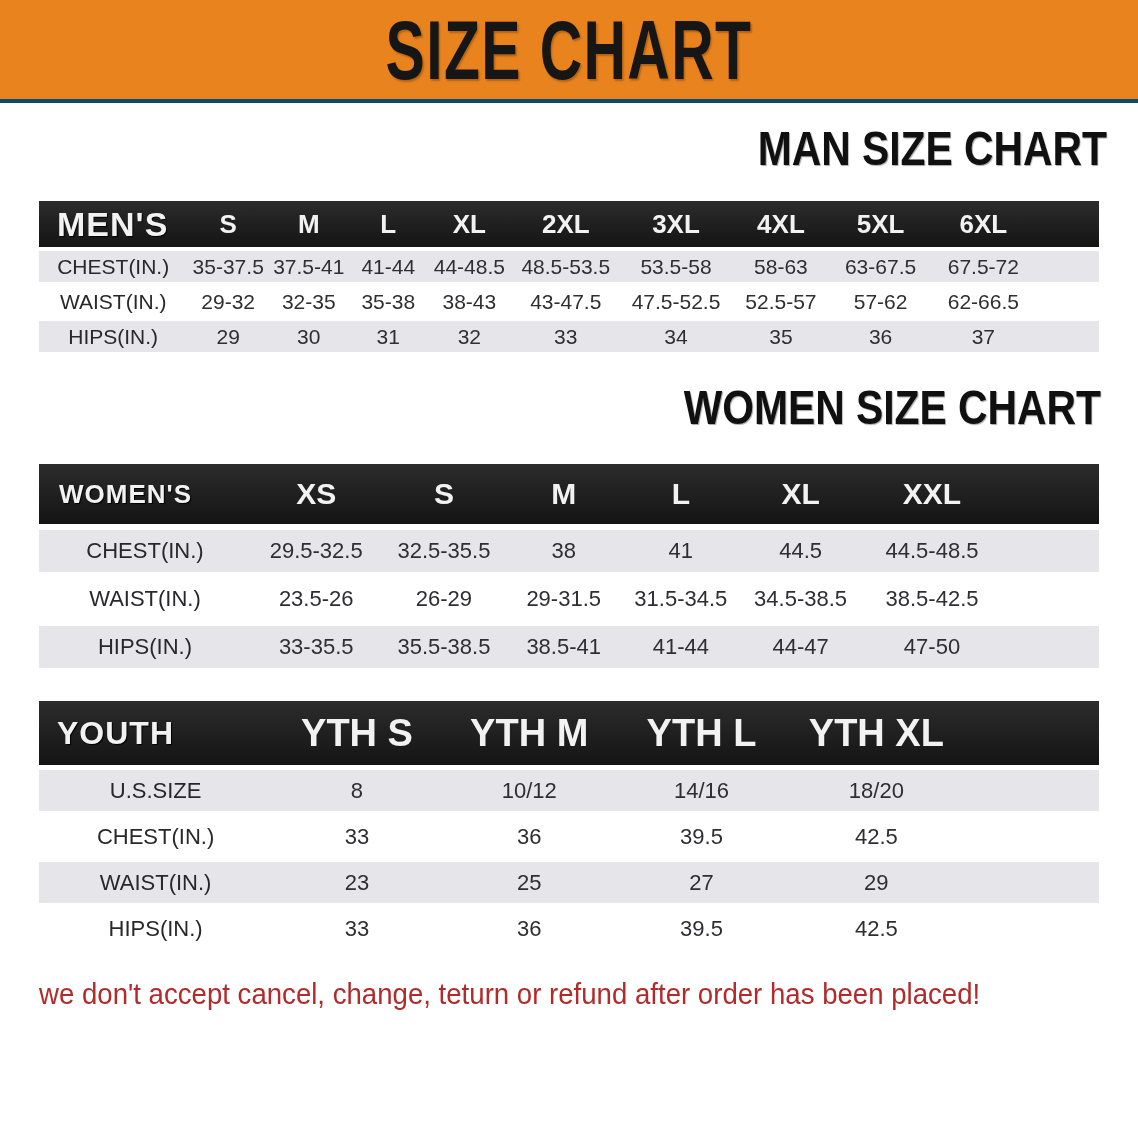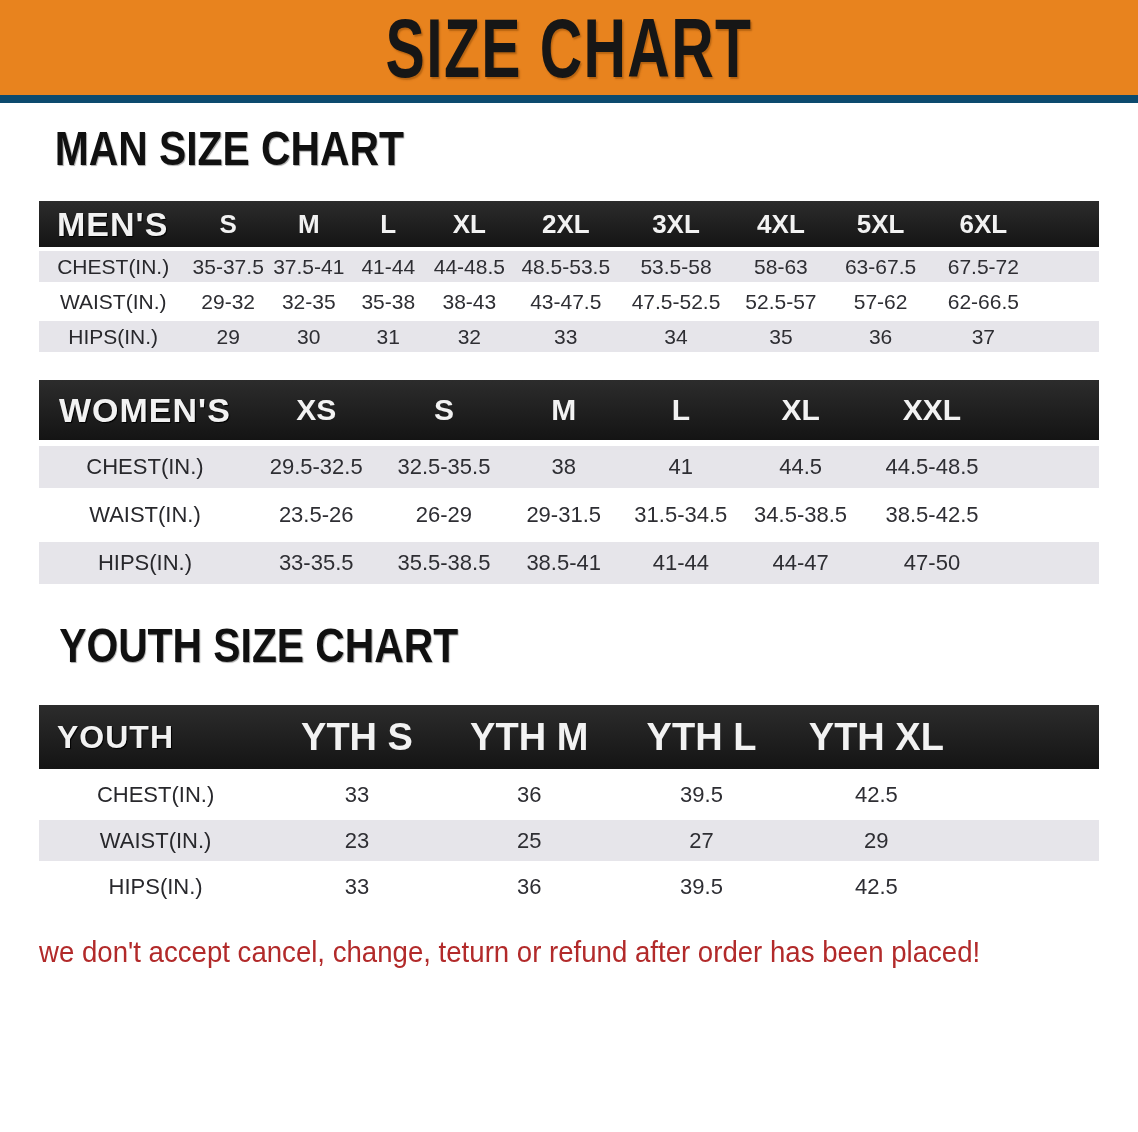--- a/index.html
+++ b/index.html
@@ -2,32 +2,32 @@
 <html><head>
 <meta charset="utf-8">
 <style>
   * { margin: 0; padding: 0; box-sizing: border-box; }
   html, body { width: 1138px; height: 1132px; background: #ffffff; overflow: hidden;
     font-family: "Liberation Sans", "DejaVu Sans", sans-serif; }
 
   
   .banner {
     width: 1138px; height: 103px; background: #E8831E;
-    border-bottom: 8px solid #0c4a6e;
+    border-bottom: 4px solid #0c4a6e;
     display: flex; align-items: center; justify-content: center;
   }
   .banner-title {
     display: inline-block; font-size: 84px; font-weight: 800; color: #161616;
     letter-spacing: 2px; transform: scaleX(0.70); transform-origin: center;
     text-shadow: 2px 2px 2px rgba(120,60,0,0.45);
     white-space: nowrap; line-height: 1;
   }
 
   
-  .section-heading { text-align: left; line-height: 48px; padding-left: 24px; }
+  .section-heading { text-align: right; line-height: 48px; padding-left: 24px; }
   .h-man   { margin-top: 22px; }
   .h-women { margin-top: 28px; }
   .h-youth { margin-top: 32px; }
   .cond {
     display: inline-block; font-size: 48px; font-weight: 800; color: #101010;
     transform: scaleX(0.85); transform-origin: center; letter-spacing: 0px;
     white-space: nowrap; text-shadow: 1px 1px 1px rgba(0,0,0,0.35);
   }
 
   
@@ -48,21 +48,21 @@
   .t-men thead th   { height: 46px; font-size: 26px; }
   .t-women thead th { height: 60px; font-size: 30px; }
   .t-youth thead th { height: 64px; font-size: 38px; }
 
   th.table-title-cell {
     text-align: left; padding-left: 18px;
     font-weight: 700; letter-spacing: 1px;
     text-shadow: 1px 1px 1px #000;
   }
   .t-men th.table-title-cell   { font-size: 34px; }
-  .t-women th.table-title-cell { font-size: 34px; padding-left: 20px; }
+  .t-women th.table-title-cell { font-size: 26px; padding-left: 20px; }
   .t-youth th.table-title-cell { font-size: 32px; }
 
   tbody td {
     text-align: center; vertical-align: middle;
     font-size: 22px; color: #2e2e33; white-space: nowrap; overflow: hidden;
   }
   .t-men tbody td   { height: 31px; font-size: 21px; }
   .t-women tbody td { height: 42px; }
   .t-youth tbody td { height: 41px; }
   tbody tr.stripe td { background: #E6E5EA; }
@@ -161,20 +161,23 @@
             <td>36</td>
             <td>37</td>
             <td></td>
           </tr>
         </tbody>
       </table>
   </div>
 </section>
 
 <section>
+  <h2 class="section-heading h-women">
+    <span class="cond">WOMEN SIZE CHART</span>
+  </h2>
   <div class="table-wrap">
     <table class="size-table t-women">
         <thead>
           <tr>
             <th class="table-title-cell">WOMEN'S</th>
             <th>XS</th>
             <th>S</th>
             <th>M</th>
             <th>L</th>
             <th>XL</th>
@@ -212,36 +215,41 @@
             <td>44-47</td>
             <td>47-50</td>
             <td></td>
           </tr>
         </tbody>
       </table>
   </div>
 </section>
 
 <section>
-  <h2 class="section-heading h-youth">
-    <span class="cond">YOUTH SIZE CHART</span>
-  </h2>
   <div class="table-wrap">
     <table class="size-table t-youth">
         <thead>
           <tr>
             <th class="table-title-cell">YOUTH</th>
             <th>YTH S</th>
             <th>YTH M</th>
             <th>YTH L</th>
             <th>YTH XL</th>
             <th></th>
           </tr>
         </thead>
         <tbody>
+          <tr class="stripe">
+            <td class="row-label">U.S.SIZE</td>
+            <td>8</td>
+            <td>10/12</td>
+            <td>14/16</td>
+            <td>18/20</td>
+            <td></td>
+          </tr>
           <tr class="plain">
             <td class="row-label">CHEST(IN.)</td>
             <td>33</td>
             <td>36</td>
             <td>39.5</td>
             <td>42.5</td>
             <td></td>
           </tr>
           <tr class="stripe">
             <td class="row-label">WAIST(IN.)</td>

